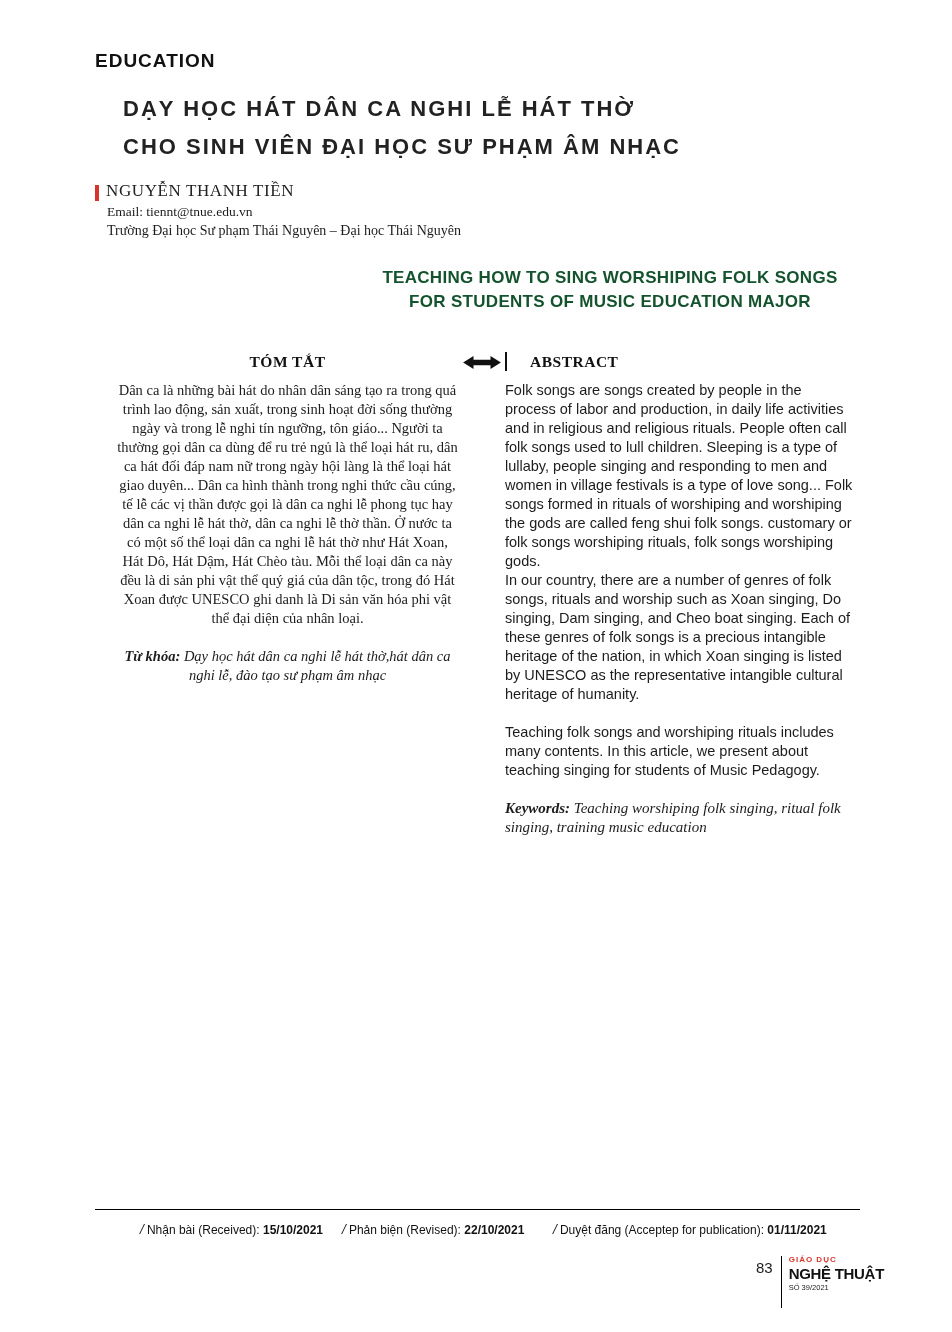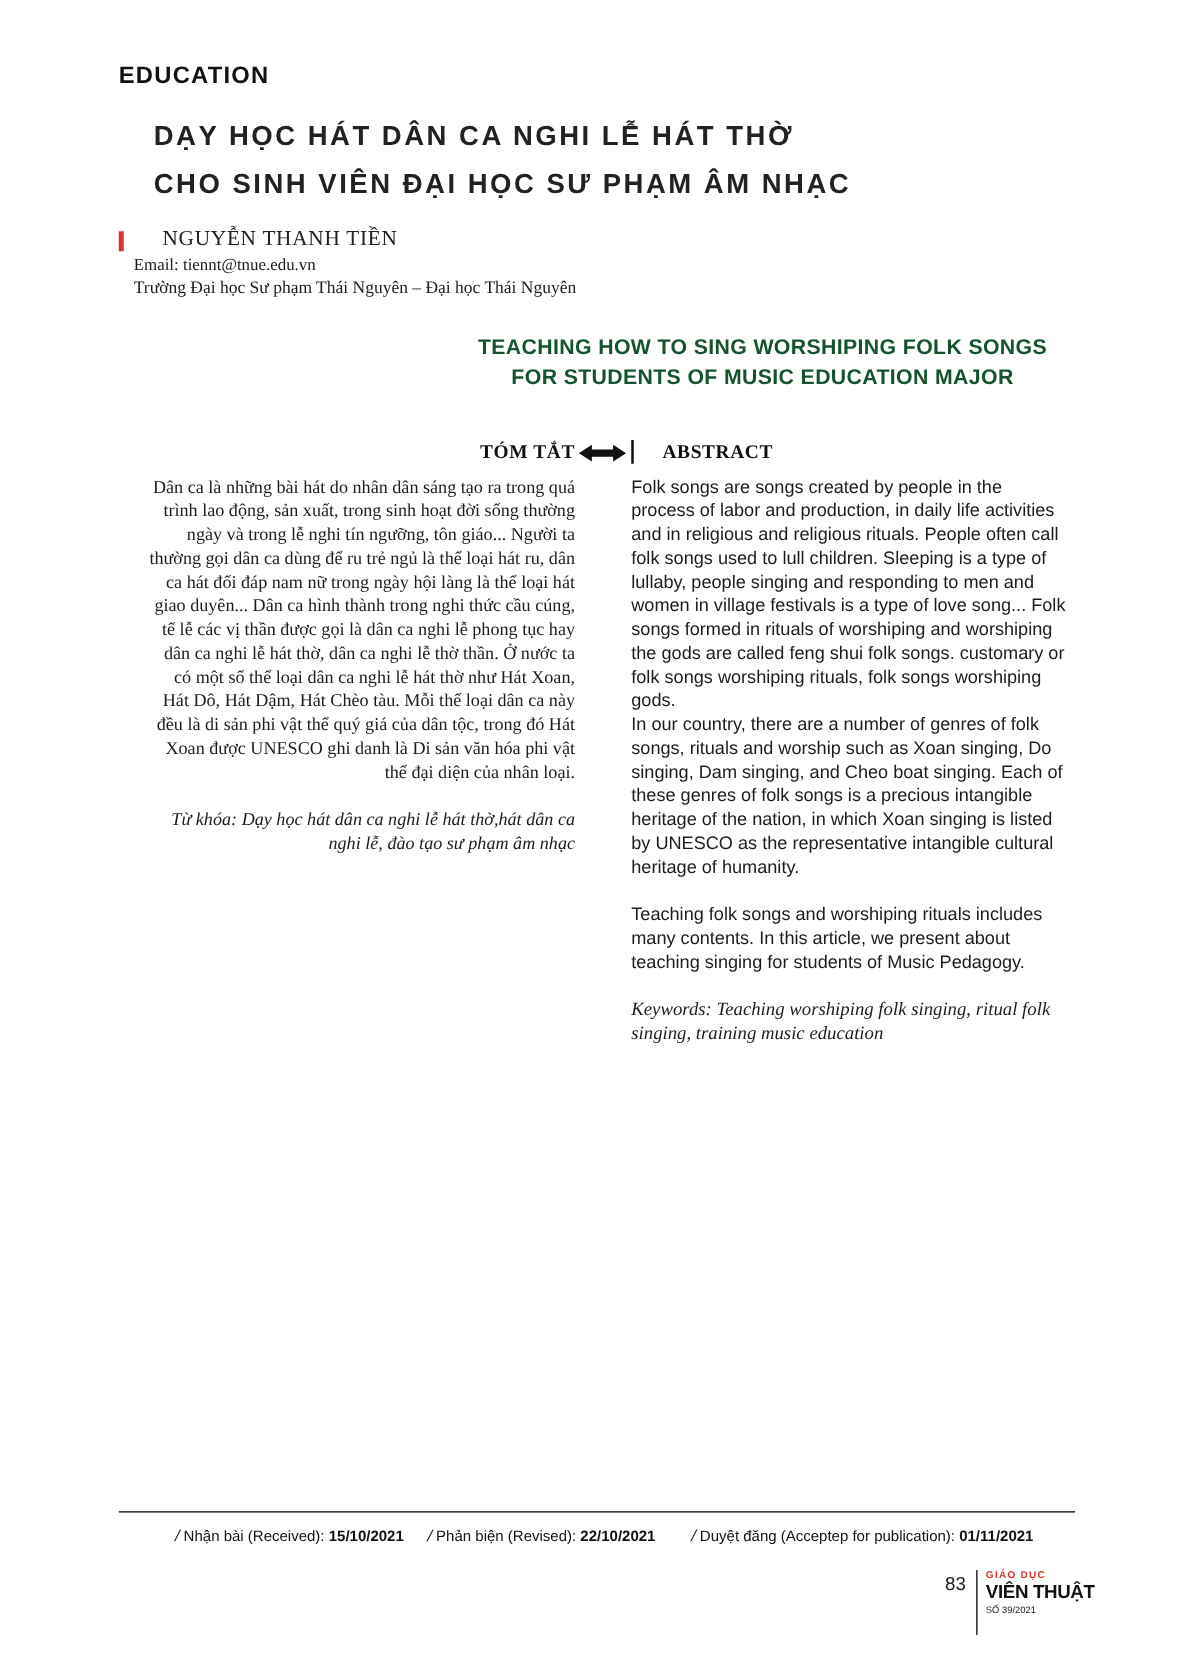--- a/index.html
+++ b/index.html
@@ -11,44 +11,44 @@
     position:absolute; left:95px; top:50px;
     font-family:"Liberation Sans", sans-serif; font-weight:bold;
     font-size:19px; letter-spacing:1px; color:#111;
   }
   .title-vi {
     position:absolute; left:123px; top:90px; margin:0;
     font-family:"Liberation Sans", sans-serif; font-weight:bold;
     font-size:22px; line-height:38px; letter-spacing:2px; color:#222;
   }
   .title-vi .t-line { display:block; }
-  .author-row { position:absolute; left:95px; top:181px; display:flex; align-items:flex-end;gap:24px; }
+  .author-row { position:absolute; left:95px; top:181px; display:flex; align-items:flex-end; }
   .author-bar { width:4px; height:16px; background:#d7352b; margin-right:7px; }
   .author-name { font-size:17px; letter-spacing:0.6px; color:#222; }
   .author-email { position:absolute; left:107px; top:204px; font-size:13.5px; }
   .author-affil { position:absolute; left:107px; top:223px; font-size:14px; }
   .title-en {
     position:absolute; left:270px; top:266px; width:680px; text-align:center;
     font-family:"Liberation Sans", sans-serif; font-weight:bold;
     font-size:17px; line-height:24px; letter-spacing:0.3px; color:#14532d;
   }
   .abstract { position:absolute; left:115px; top:352px; width:740px; display:flex; }
-  .col-vi { width:345px; text-align:right; font-size:14.5px; line-height:19px; }
+  .col-vi { width:345px; text-align:center; font-size:14.5px; line-height:19px; }
   .col-gap { width:45px; position:relative; }
   .col-en { width:350px; font-family:"Liberation Sans", sans-serif; font-size:14.5px; line-height:19px; }
   .abs-heading {
     font-family:"Liberation Serif", serif; font-weight:bold;
     font-size:15.5px; margin:0 0 10px 0; letter-spacing:0.5px; color:#111;
   }
   .col-en .abs-heading { border-left:2px solid #111; padding-left:23px; }
   .divider-arrow { position:absolute; left:3px; top:2px; width:38px; height:17px; }
   .col-vi p, .col-en p { margin:0 0 19px 0; }
   .col-en p.no-gap { margin:0; }
   .kw { font-style:italic; }
-  .kw .kw-label { font-weight:normal; }
+  .kw .kw-label { font-weight:bold; }
   .col-en .kw { font-family:"Liberation Serif", serif; font-size:15px;margin-top:12px; }
   .footer-rule { position:absolute; left:95px; top:1209px; width:765px; height:1px; background:#000; }
   .footer-items {
     position:absolute; left:0; top:1222px; width:952px;
     font-family:"Liberation Sans", sans-serif; font-size:12px; color:#111;
   }
   .footer-item { position:absolute; top:0; white-space:nowrap; }
   .fi-0 { left:140px; } .fi-1 { left:342px; } .fi-2 { left:553px; }
   .slash { font-family:"Liberation Serif", serif; font-style:italic; font-weight:bold; font-size:14px; margin-right:3px; }
   .f-value { font-weight:bold; }
@@ -114,18 +114,18 @@
     <span class="footer-item fi-0"><span class="slash">/</span><span>Nhận bài (Received): </span><span class="f-value">15/10/2021</span></span>
     <span class="footer-item fi-1"><span class="slash">/</span><span>Phản biện (Revised): </span><span class="f-value">22/10/2021</span></span>
     <span class="footer-item fi-2"><span class="slash">/</span><span>Duyệt đăng (Acceptep for publication): </span><span class="f-value">01/11/2021</span></span>
   </div>
 
   <div class="pageno-block">
     <span class="page-number">83</span>
     <span class="logo-rule"></span>
     <span class="logo">
       <span class="logo-top" style="display:block">GIÁO DỤC</span>
-      <span class="logo-main" style="display:block">VIÊN THUẬT</span>
+      <span class="logo-main" style="display:block">NGHỆ THUẬT</span>
       <span class="logo-bottom" style="display:block">SỐ 39/2021</span>
     </span>
   </div>
 
 </div>
 
 </body></html>

